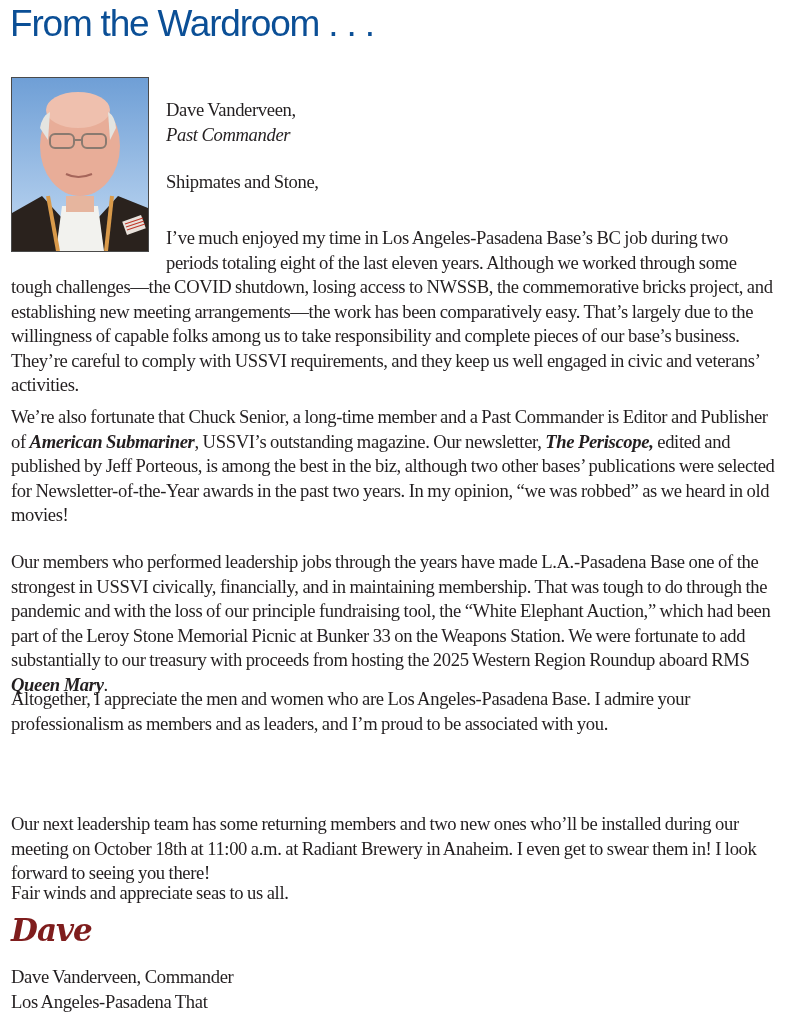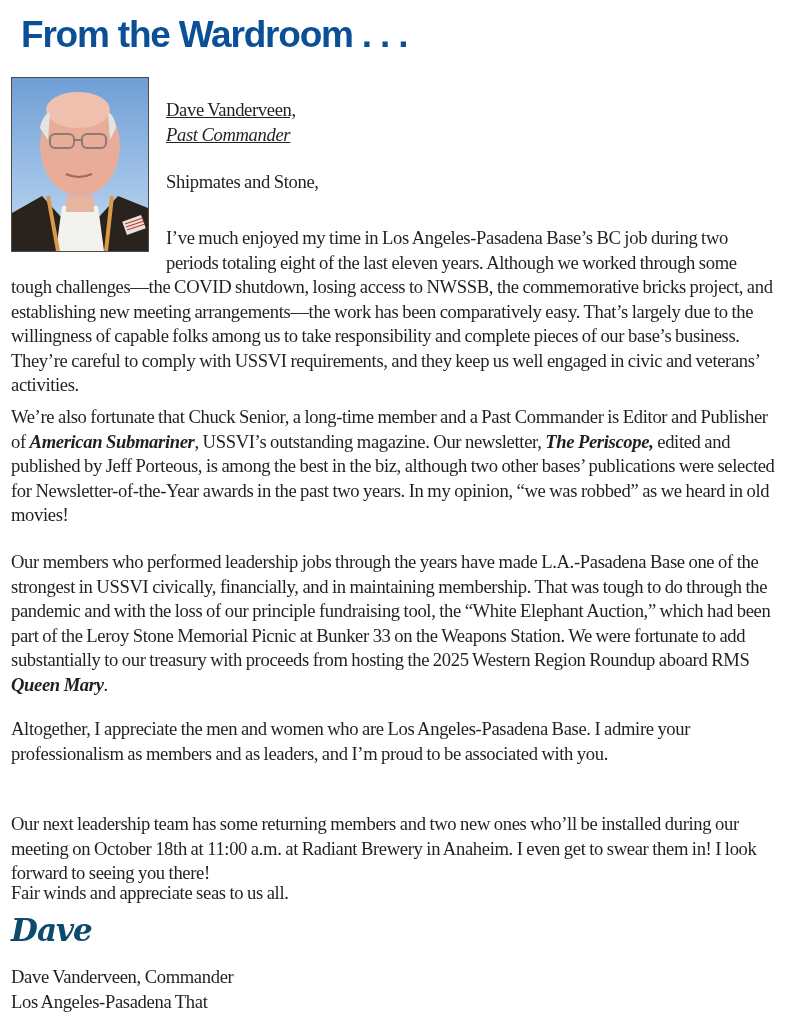--- a/index.html
+++ b/index.html
@@ -1,33 +1,33 @@
 <!DOCTYPE html>
 <html><head>
 <meta charset="utf-8">
 <style>
   html, body { margin: 0; padding: 0; background: #ffffff; }
   body { width: 790px; height: 1023px; position: relative; overflow: hidden;
          font-family: "Liberation Serif", "DejaVu Serif", serif; color: #231f20; }
-  .title { position: absolute; left: 9px; top: 2px; margin: 12px;
-           font-family: "Liberation Sans", "DejaVu Sans", sans-serif; font-weight: bold;
+  .title { position: absolute; left: 9px; top: 2px; margin: 1px;
+           font-family: "Liberation Sans", "DejaVu Sans", sans-serif; font-weight: normal;
            font-size: 37px; letter-spacing: -1.2px; color: #0b4f96; }
   .photo { position: absolute; left: 11px; top: 77px; width: 136px; height: 173px;
            border: 1px solid #4a4a4a; overflow: hidden; }
   .photo svg { display: block; }
   .text { font-size: 18.6px; line-height: 24.5px; letter-spacing: -0.35px; word-spacing: -0.5px; }
-  .hdr { position: absolute; left: 166px; top: 98px; text-decoration: underline; }
+  .hdr { position: absolute; left: 166px; top: 98px; }
   .salute { position: absolute; left: 166px; top: 170px; }
   .p1 { position: absolute; left: 11px; top: 226px; width: 770px; }
   .p1 .indent-float { float: left; width: 155px; height: 49px; }
   .para { position: absolute; left: 11px; width: 770px; margin: 0; }
-  .p2 { top: 405px; } .p3 { top: 550px; } .p4 { top: 717px; } .p5 { top: 788px; margin-top: 24px; }
+  .p2 { top: 405px; } .p3 { top: 550px; } .p4 { top: 687px; } .p5 { top: 788px; margin-top: 24px; }
   .p6 { top: 881px; }
   .sig { position: absolute; left: 11px; top: 912px; font-family: "DejaVu Serif", serif;
-         font-style: italic; font-weight: bold; font-size: 31px; color: #0c4a6e; letter-spacing: -1px; }
+         font-style: italic; font-weight: bold; font-size: 31px; color: #7f1d1d; letter-spacing: -1px; }
   .sig-name { position: absolute; left: 11px; top: 965px; }
   .sig-base { position: absolute; left: 11px; top: 990px; }
   i { font-style: italic; font-weight: bold; }
 </style>
 </head>
 <body>
 
 <h1 class="title">From the Wardroom . . .</h1>
 
 <div class="photo">

